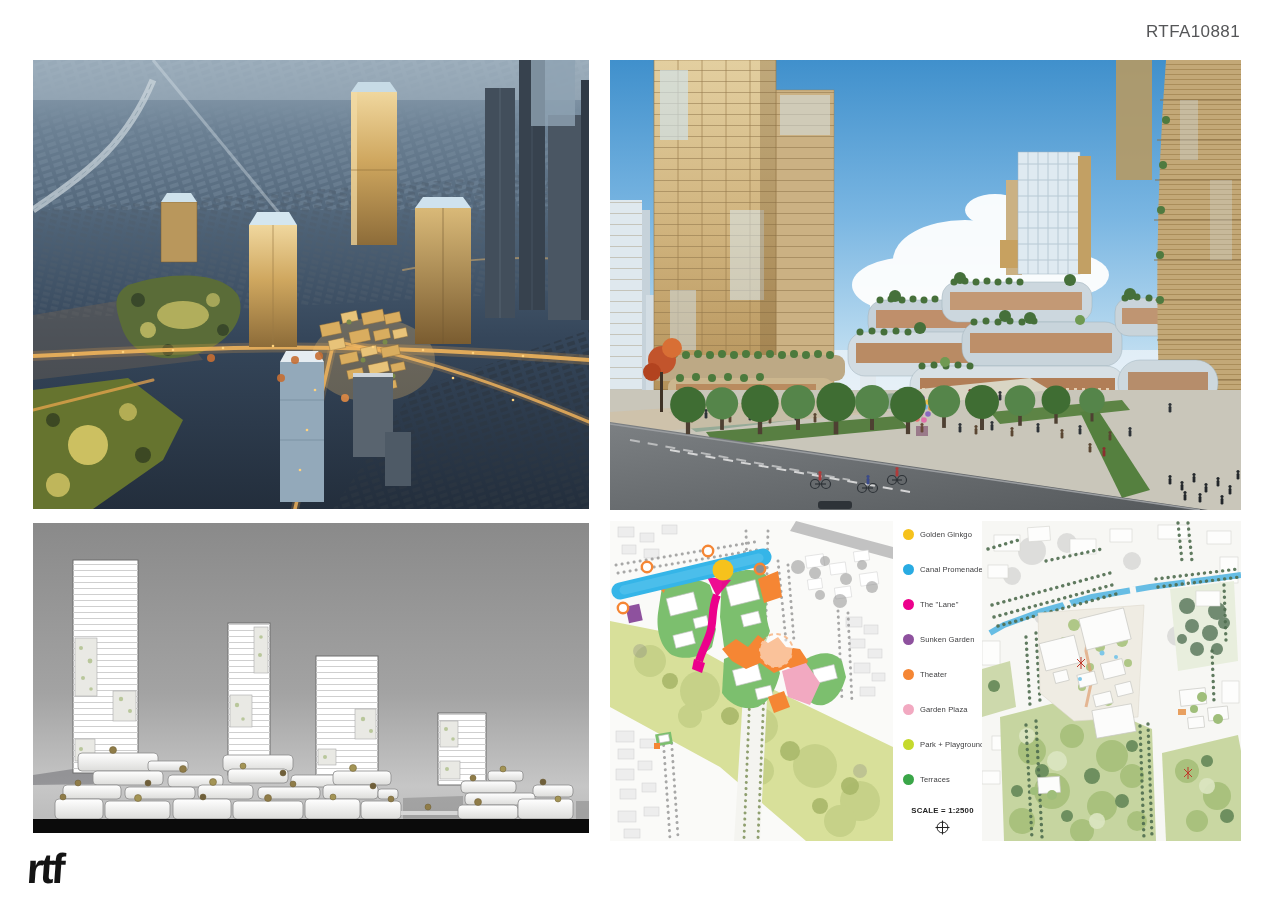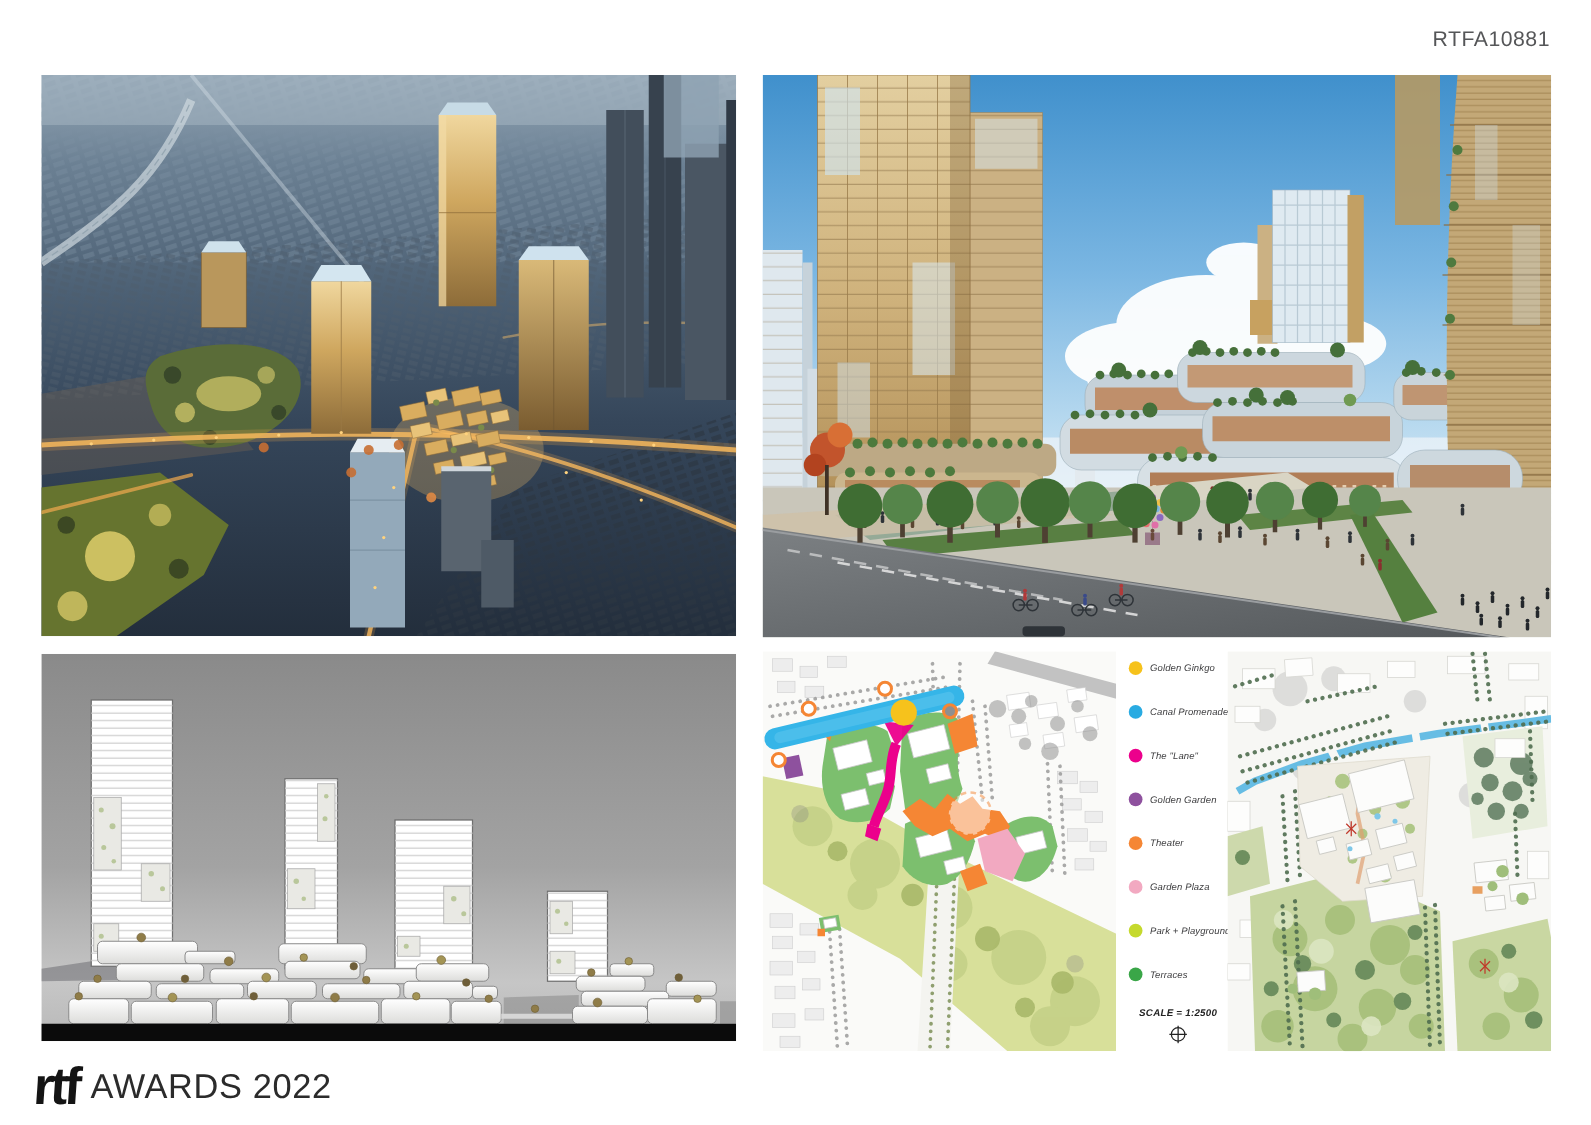--- a/index.html
+++ b/index.html
@@ -2,21 +2,21 @@
 <html><head>
 <meta charset="utf-8">
 <style>
   html,body{margin:0;padding:0;background:#ffffff;}
   .board{position:relative;width:1273px;height:900px;background:#fff;overflow:hidden;
          font-family:"Liberation Sans",sans-serif;border-radius:21px;}
   .panel{position:absolute;overflow:hidden;}
   #p-aerial{left:33px;top:60px;width:556px;height:449px;}
   #p-street{left:610px;top:60px;width:631px;height:450px;}
   #p-elev{left:33px;top:523px;width:556px;height:310px;}
-  #p-plans{left:610px;top:521px;width:631px;height:320px;font-style:italic;}
+  #p-plans{left:610px;top:521px;width:631px;height:320px;}
   #plan-diagram{position:absolute;left:0;top:0;}
   #plan-illustrative{position:absolute;left:372px;top:0;}
   .legend{position:absolute;left:283px;top:0;width:89px;height:320px;background:#fff;
           display:flex;flex-direction:column;padding:8px 0 6px 10px;box-sizing:border-box;}
   .lg-items{display:flex;flex-direction:column;gap:24px;}
   .lg-row{display:flex;align-items:center;gap:6px;}
   .lg-dot{width:11px;height:11px;border-radius:50%;flex:0 0 auto;}
   .lg-lbl{font-size:7.6px;color:#3d3d3f;letter-spacing:.1px;white-space:nowrap;}
   .scale-row{margin-top:auto;display:flex;align-items:center;gap:5px;flex-direction:column;}
   .scale-lbl{font-size:7.8px;font-weight:bold;color:#232323;letter-spacing:.2px;}
@@ -789,21 +789,21 @@
           <div class="lg-row">
             <span class="lg-dot" style="background: rgb(41, 171, 226);"></span>
             <span class="lg-lbl">Canal Promenade</span>
           </div>
           <div class="lg-row">
             <span class="lg-dot" style="background: rgb(236, 0, 140);"></span>
             <span class="lg-lbl">The "Lane"</span>
           </div>
           <div class="lg-row">
             <span class="lg-dot" style="background: rgb(142, 81, 158);"></span>
-            <span class="lg-lbl">Golden Garden</span>
+            <span class="lg-lbl">Sunken Garden</span>
           </div>
           <div class="lg-row">
             <span class="lg-dot" style="background: rgb(245, 134, 52);"></span>
             <span class="lg-lbl">Theater</span>
           </div>
           <div class="lg-row">
             <span class="lg-dot" style="background: rgb(242, 169, 193);"></span>
             <span class="lg-lbl">Garden Plaza</span>
           </div>
           <div class="lg-row">
@@ -983,16 +983,15 @@
       <g>
         <rect x="56" y="256" width="22" height="16" transform="rotate(-4 67 264)" fill="#fcfcfb" stroke="#c9c9c4" stroke-width=".7"></rect>
         <circle cx="70" cy="274" r="5" fill="#9fbe7a"></circle>
           <circle cx="52" cy="270" r="4" fill="#9fbe7a"></circle>
       </g>
     </svg>
   </div>
 
   <div id="footer">
     <span id="brand">rtf</span>
-    <span id="footer-title">AWARDS 2022</span>
   </div>
 
 </div>
 
 </body></html>

